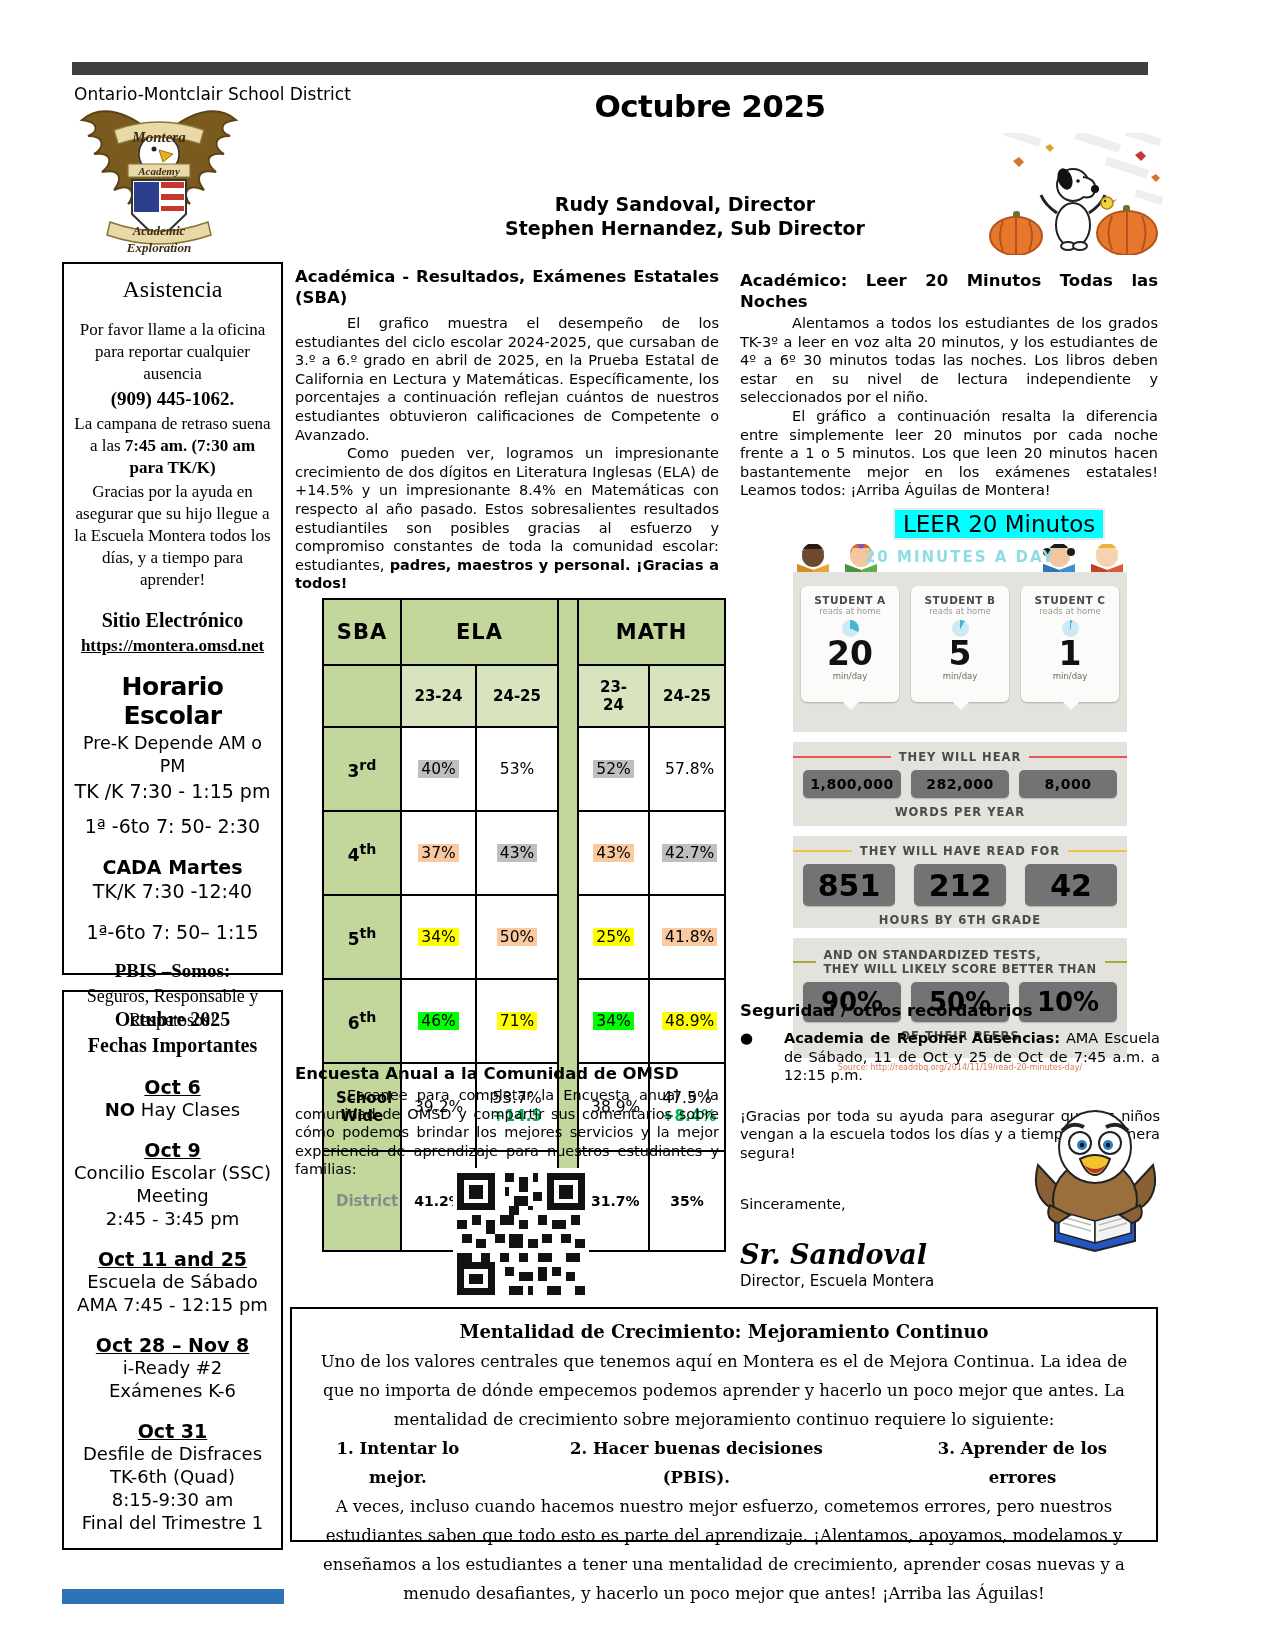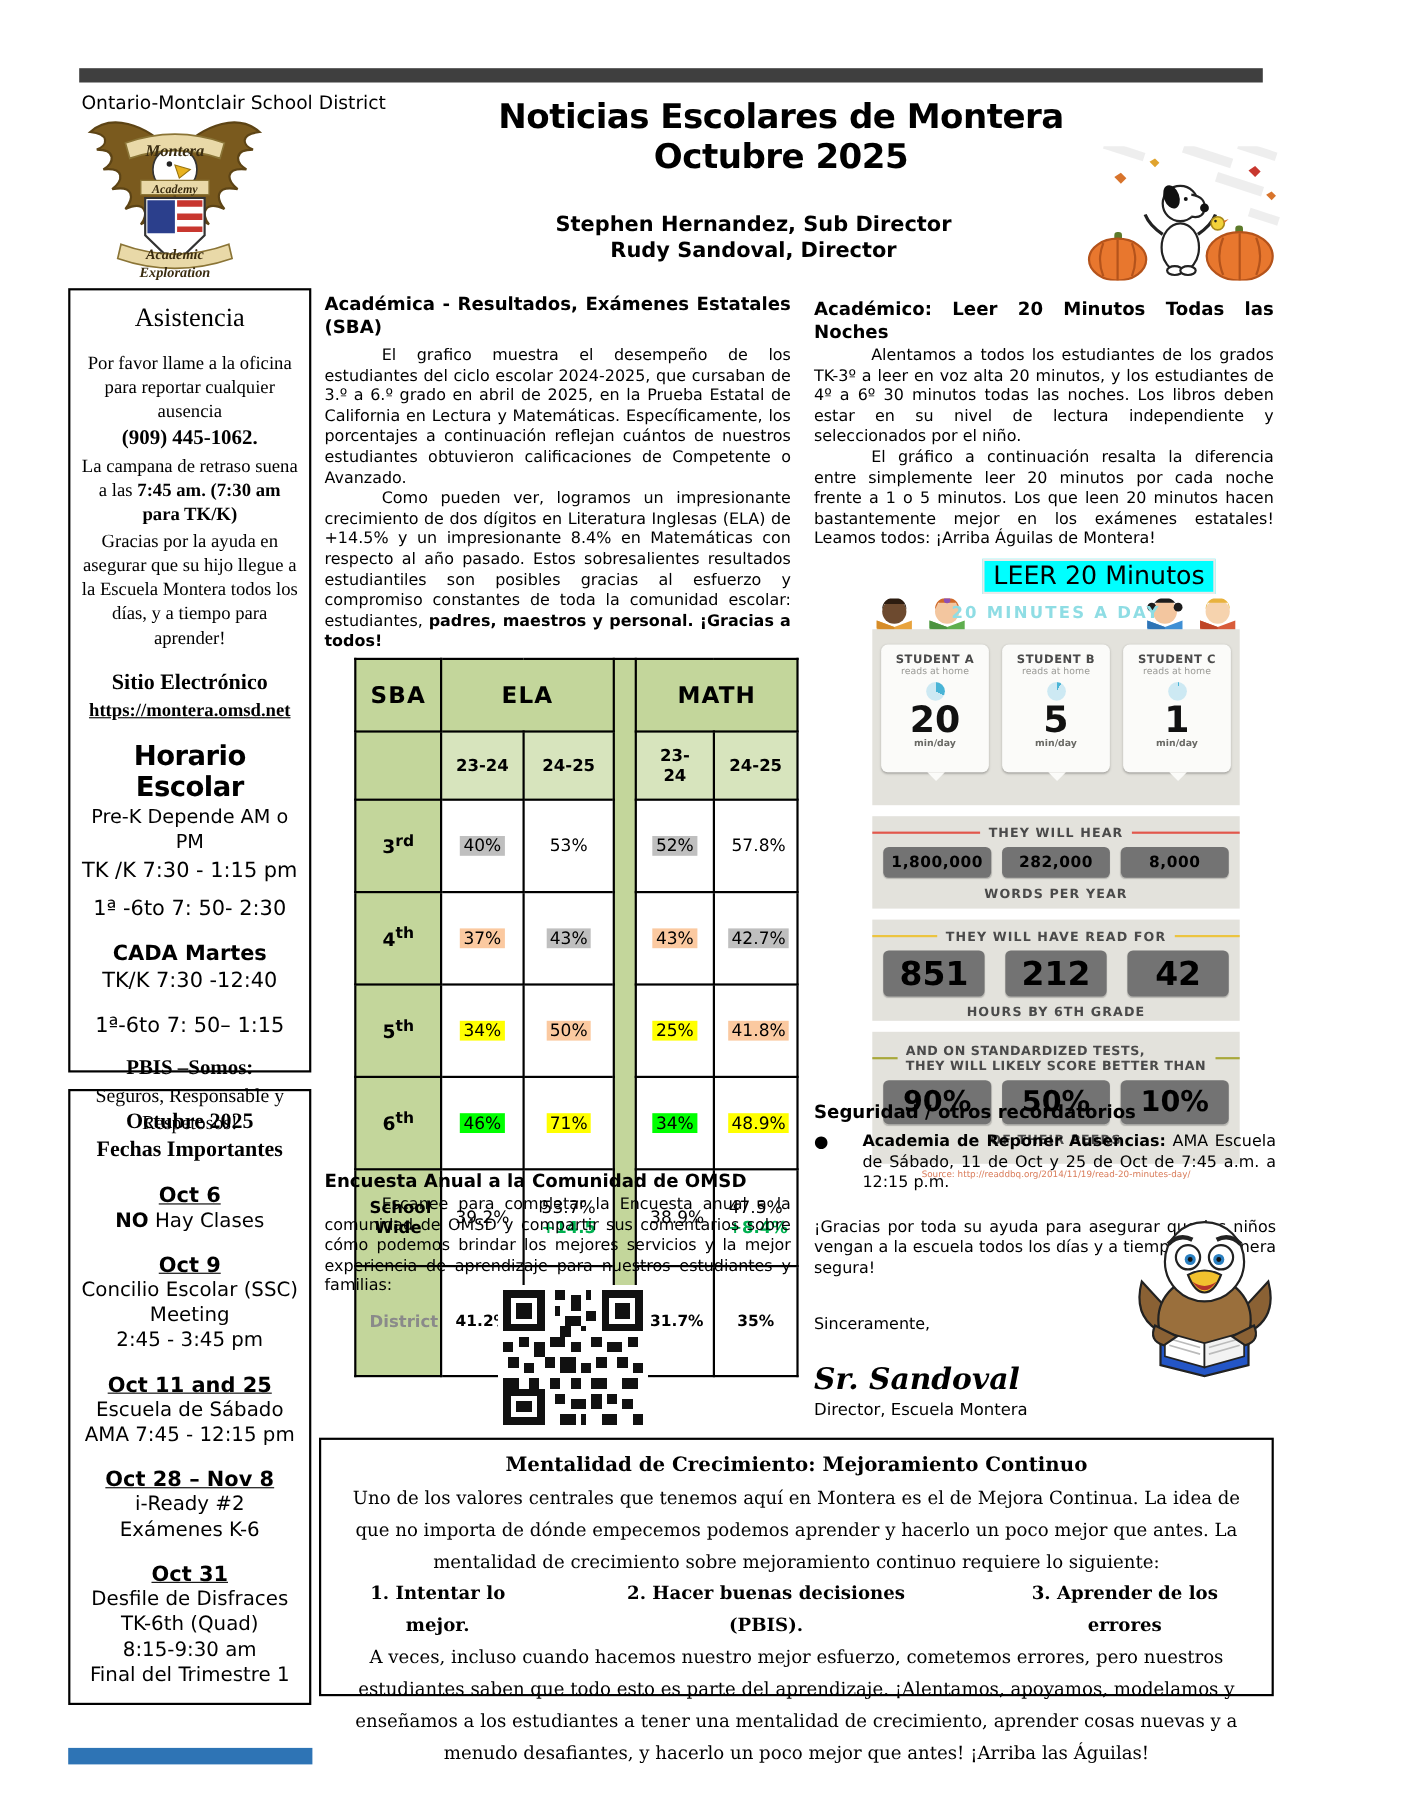--- a/index.html
+++ b/index.html
@@ -75,21 +75,21 @@
         box-shadow:0 1px 2px rgba(0,0,0,.25);text-align:center;padding-top:8px;box-sizing:border-box;}
   .card:after{content:"";position:absolute;left:42px;bottom:-8px;border-left:8px solid transparent;
         border-right:8px solid transparent;border-top:8px solid #fbfbf9;}
   .card .nm{font-size:10.5px;font-weight:bold;color:#4a4a4a;letter-spacing:.5px;}
   .card .sub{font-size:8.5px;color:#9a9a96;}
   .pie{width:17px;height:17px;border-radius:50%;margin:4px auto 0;}
   .pieA{background:conic-gradient(#49b4d6 0 115deg,#cde9f3 115deg 360deg);}
   .pieB{background:conic-gradient(#49b4d6 0 30deg,#cde9f3 30deg 360deg);}
   .pieC{background:conic-gradient(#49b4d6 0 10deg,#cde9f3 10deg 360deg);}
   .card .num{font-size:33px;font-weight:bold;line-height:34px;color:#111;}
-  .card .unit{font-size:8.5px;color:#6a6a66;font-weight:bold;}
+  .card .unit{font-size:8.5px;color:#6a6a66;}
   .rule-row{display:flex;align-items:center;justify-content:center;gap:8px;padding-top:8px;}
   .rule{height:2.5px;flex:1;}
   .rule-red{background:#e2574c;} .rule-yel{background:#ecc43f;} .rule-olv{background:#a8a839;}
   .rule-t{font-size:11.5px;font-weight:bold;color:#4a4a4a;letter-spacing:1px;white-space:nowrap;}
   .vals{display:flex;justify-content:space-between;padding:6px 10px 0;}
   .vbox{background:#737373;border-radius:5px;box-shadow:0 1px 1px rgba(0,0,0,.2);
         display:flex;align-items:center;justify-content:center;}
   .p-hear{top:242px;width:334px;height:84px;}
   .p-hear .vbox{width:98px;height:28px;font-size:14px;font-weight:bold;letter-spacing:.5px;}
   .caption{text-align:center;font-size:11.5px;font-weight:bold;color:#4a4a4a;letter-spacing:1px;padding-top:7px;}
@@ -147,26 +147,25 @@
         <path d="M58 62 h62 v13 h-62 z" fill="#e9d9a8" stroke="#8a7436" stroke-width="1.2"></path>
         <text x="89" y="73" font-size="11" text-anchor="middle">Academy</text>
         <path d="M40 120 q49 18 98 0 l3 13 q-52 18 -104 0 z" fill="#e9d9a8" stroke="#8a7436" stroke-width="1.5"></path>
         <text x="89" y="133" font-size="13" text-anchor="middle">Academic</text>
         <text x="89" y="150" font-size="13" text-anchor="middle">Exploration</text>
       </g>
     </svg>
   </div>
 
   <div class="title-block">
-    <div>Noticias Escolares de Montera</div>
     <div>Octubre 2025</div>
   </div>
   <div class="directors">
+    <div>Rudy Sandoval,  Director</div>
     <div>Stephen Hernandez, Sub Director</div>
-    <div>Rudy Sandoval,  Director</div>
   </div>
 
   <div class="snoopy">
     <svg width="180" height="122" viewBox="0 0 180 122">
       <g opacity="0.35">
         <rect x="18" y="0" width="38" height="8" fill="#cfcfcf" transform="rotate(18 37 4)"></rect>
         <rect x="90" y="4" width="46" height="9" fill="#cfcfcf" transform="rotate(18 113 8)"></rect>
         <rect x="140" y="0" width="36" height="8" fill="#cfcfcf" transform="rotate(18 158 4)"></rect>
         <rect x="120" y="30" width="44" height="9" fill="#cfcfcf" transform="rotate(18 142 34)"></rect>
         <rect x="150" y="60" width="28" height="8" fill="#cfcfcf" transform="rotate(18 164 64)"></rect>

